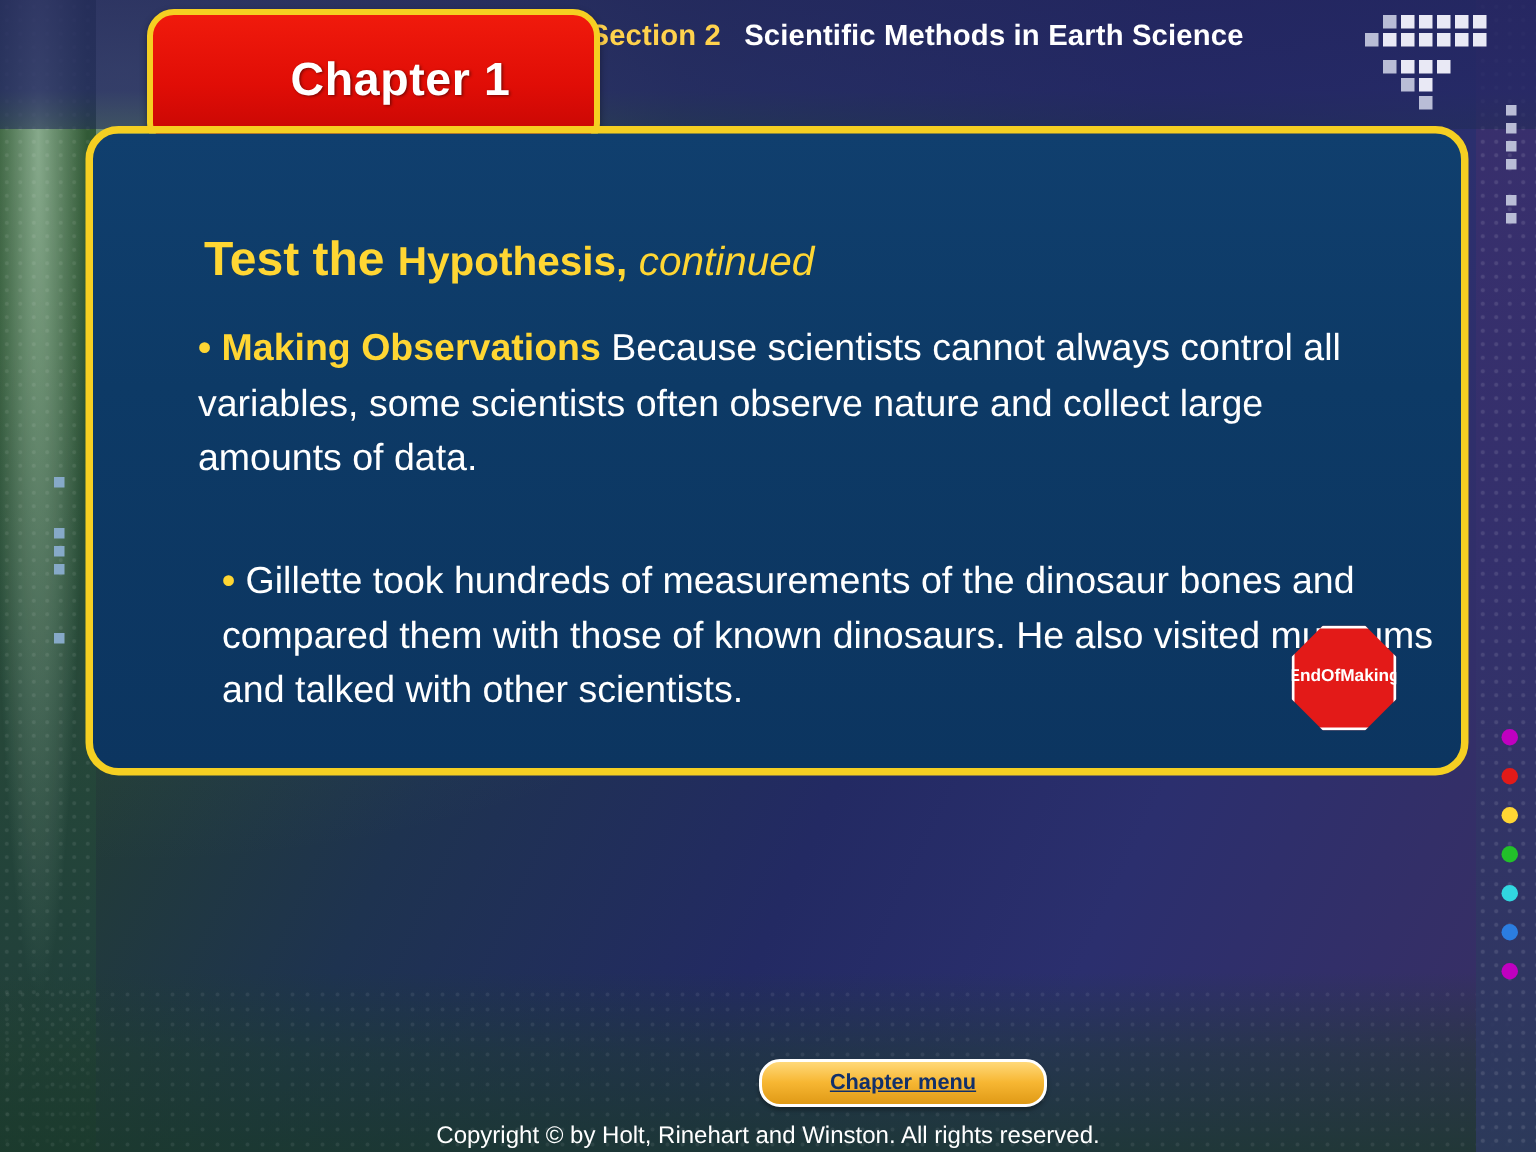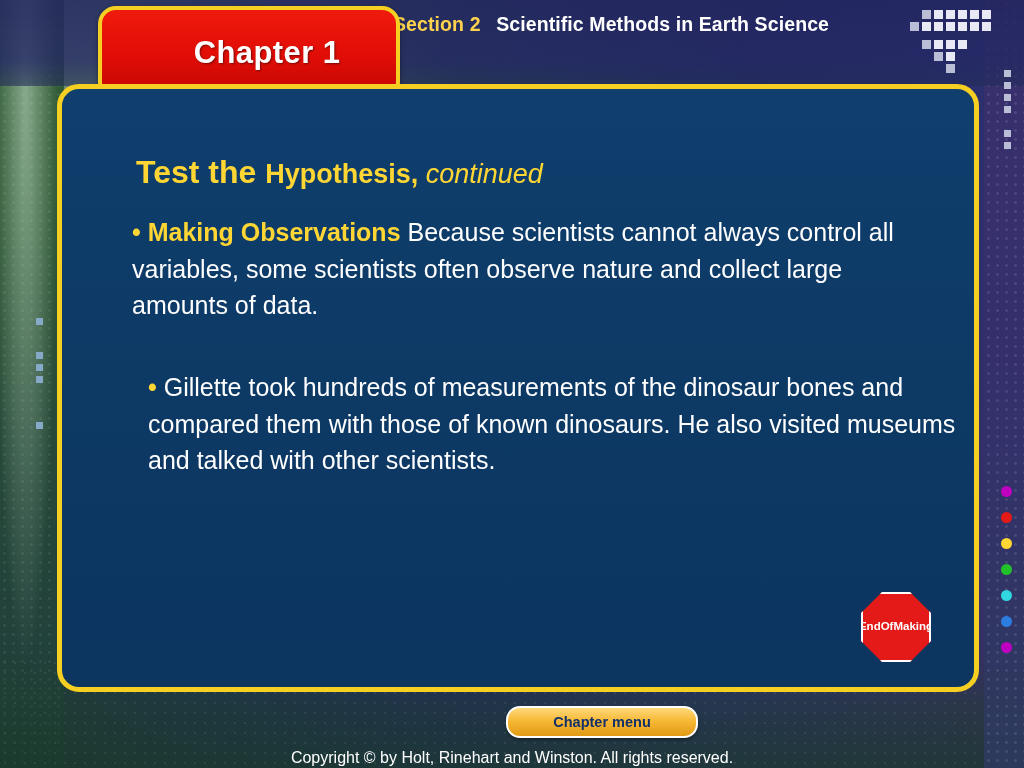--- a/index.html
+++ b/index.html
@@ -118,21 +118,21 @@
     font-size: 31px;
     font-weight: bold;
     letter-spacing: 0.4px;
     text-shadow: 1px 1px 2px rgba(0,0,0,0.45);
   }
 
   
   #panel {
     position: absolute;
     left: 57px; top: 84px;
-    width: 922px; height: 608px;
+    width: 922px; height: 433px;
     background: #0d3a66;
     background: linear-gradient(180deg, #103f6e 0%, #0d3a66 40%, #0c3560 100%);
     border: 5px solid #f5cf22;
     border-radius: 22px;
     box-sizing: border-box;
   }
 
   #heading {
     position: absolute;
     left: 74px; top: 65px;
@@ -190,21 +190,21 @@
     border-radius: 14px;
     background: linear-gradient(180deg, #ffd97a 0%, #f7b733 48%, #e09a16 100%);
     color: #12306a;
     font-size: 14.5px;
     font-weight: bold;
     display: flex;
     align-items: center;
     justify-content: center;
     box-shadow: 0 2px 3px rgba(0,0,0,0.35);
   }
-  #btn-chaptermenu { left: 506px; top: 706px; width: 188px; }
+  #btn-chaptermenu { left: 506px; top: 706px; width: 188px; text-decoration: underline; }
   #btn-resources { left: 718px; top: 705px; width: 188px; }
 
   #copyright {
     position: absolute;
     left: 0; top: 749px;
     width: 1024px;
     text-align: center;
     color: #ffffff;
     font-size: 16px;
   }

